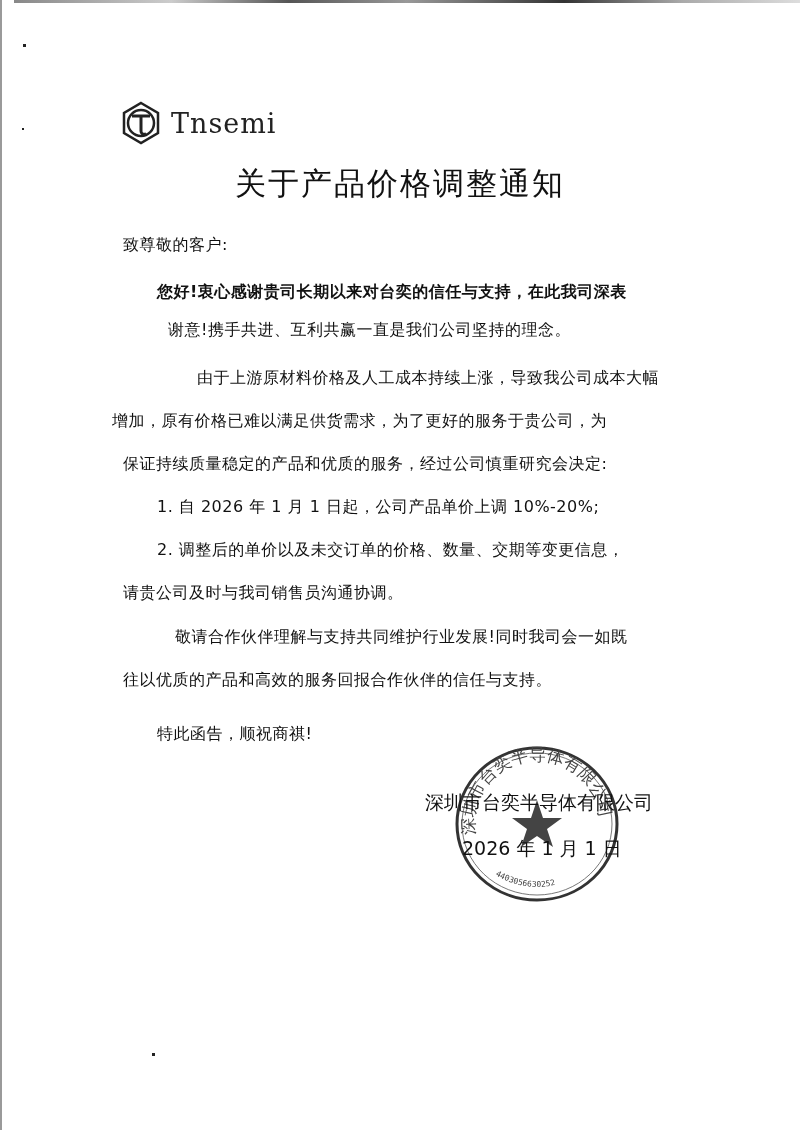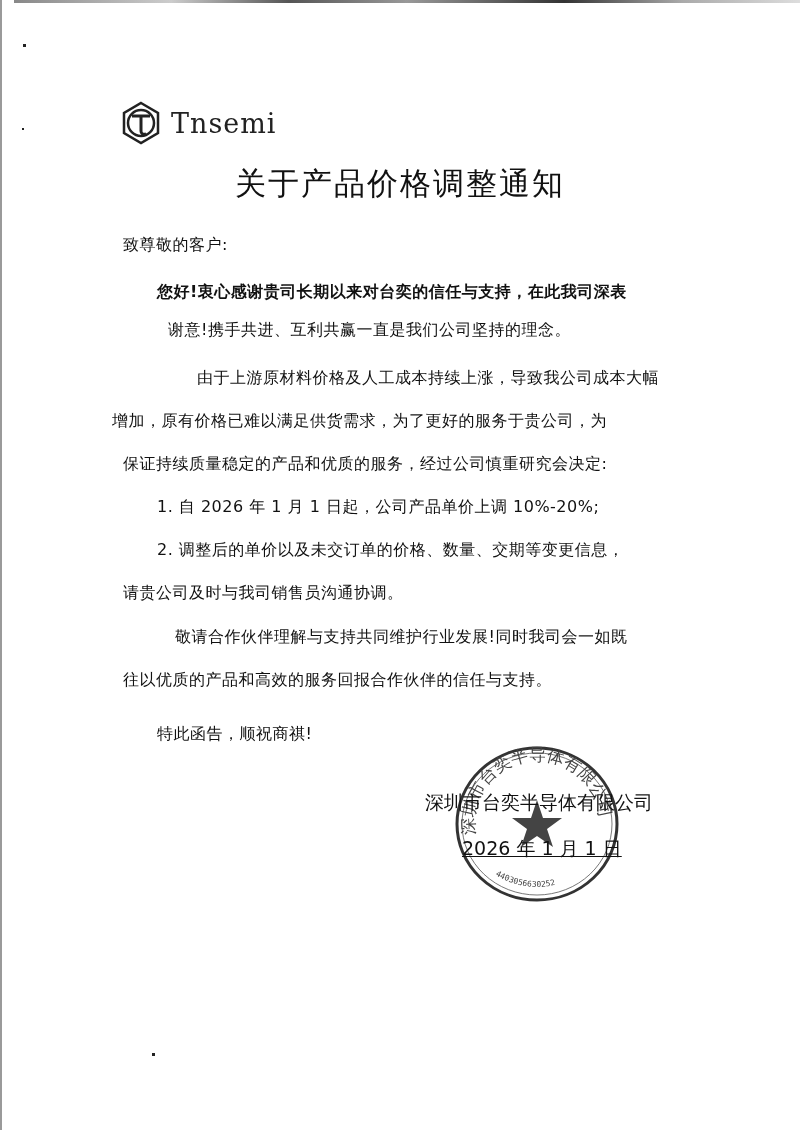--- a/index.html
+++ b/index.html
@@ -65,13 +65,13 @@
   <text font-family="DejaVu Serif, serif" font-size="17" fill="#444">
     <textPath href="#ringpath" startOffset="2%">深圳市台奕半导体有限公司</textPath>
   </text>
   <path id="serialpath" d="M38,128 Q85,158 132,128" fill="none"></path>
   <text font-family="DejaVu Sans Mono, monospace" font-size="8" fill="#444">
     <textPath href="#serialpath" startOffset="6%">4403056630252</textPath>
   </text>
 </svg>
 
 <div class="sig" style="left:425px;top:790px;">深圳市台奕半导体有限公司</div>
-<div class="sig" style="left:462px;top:836px;text-decoration:underline;">2026 年 1 月 1 日</div>
+<div class="sig" style="left:462px;top:836px;">2026 年 1 月 1 日</div>
 
 </body></html>

